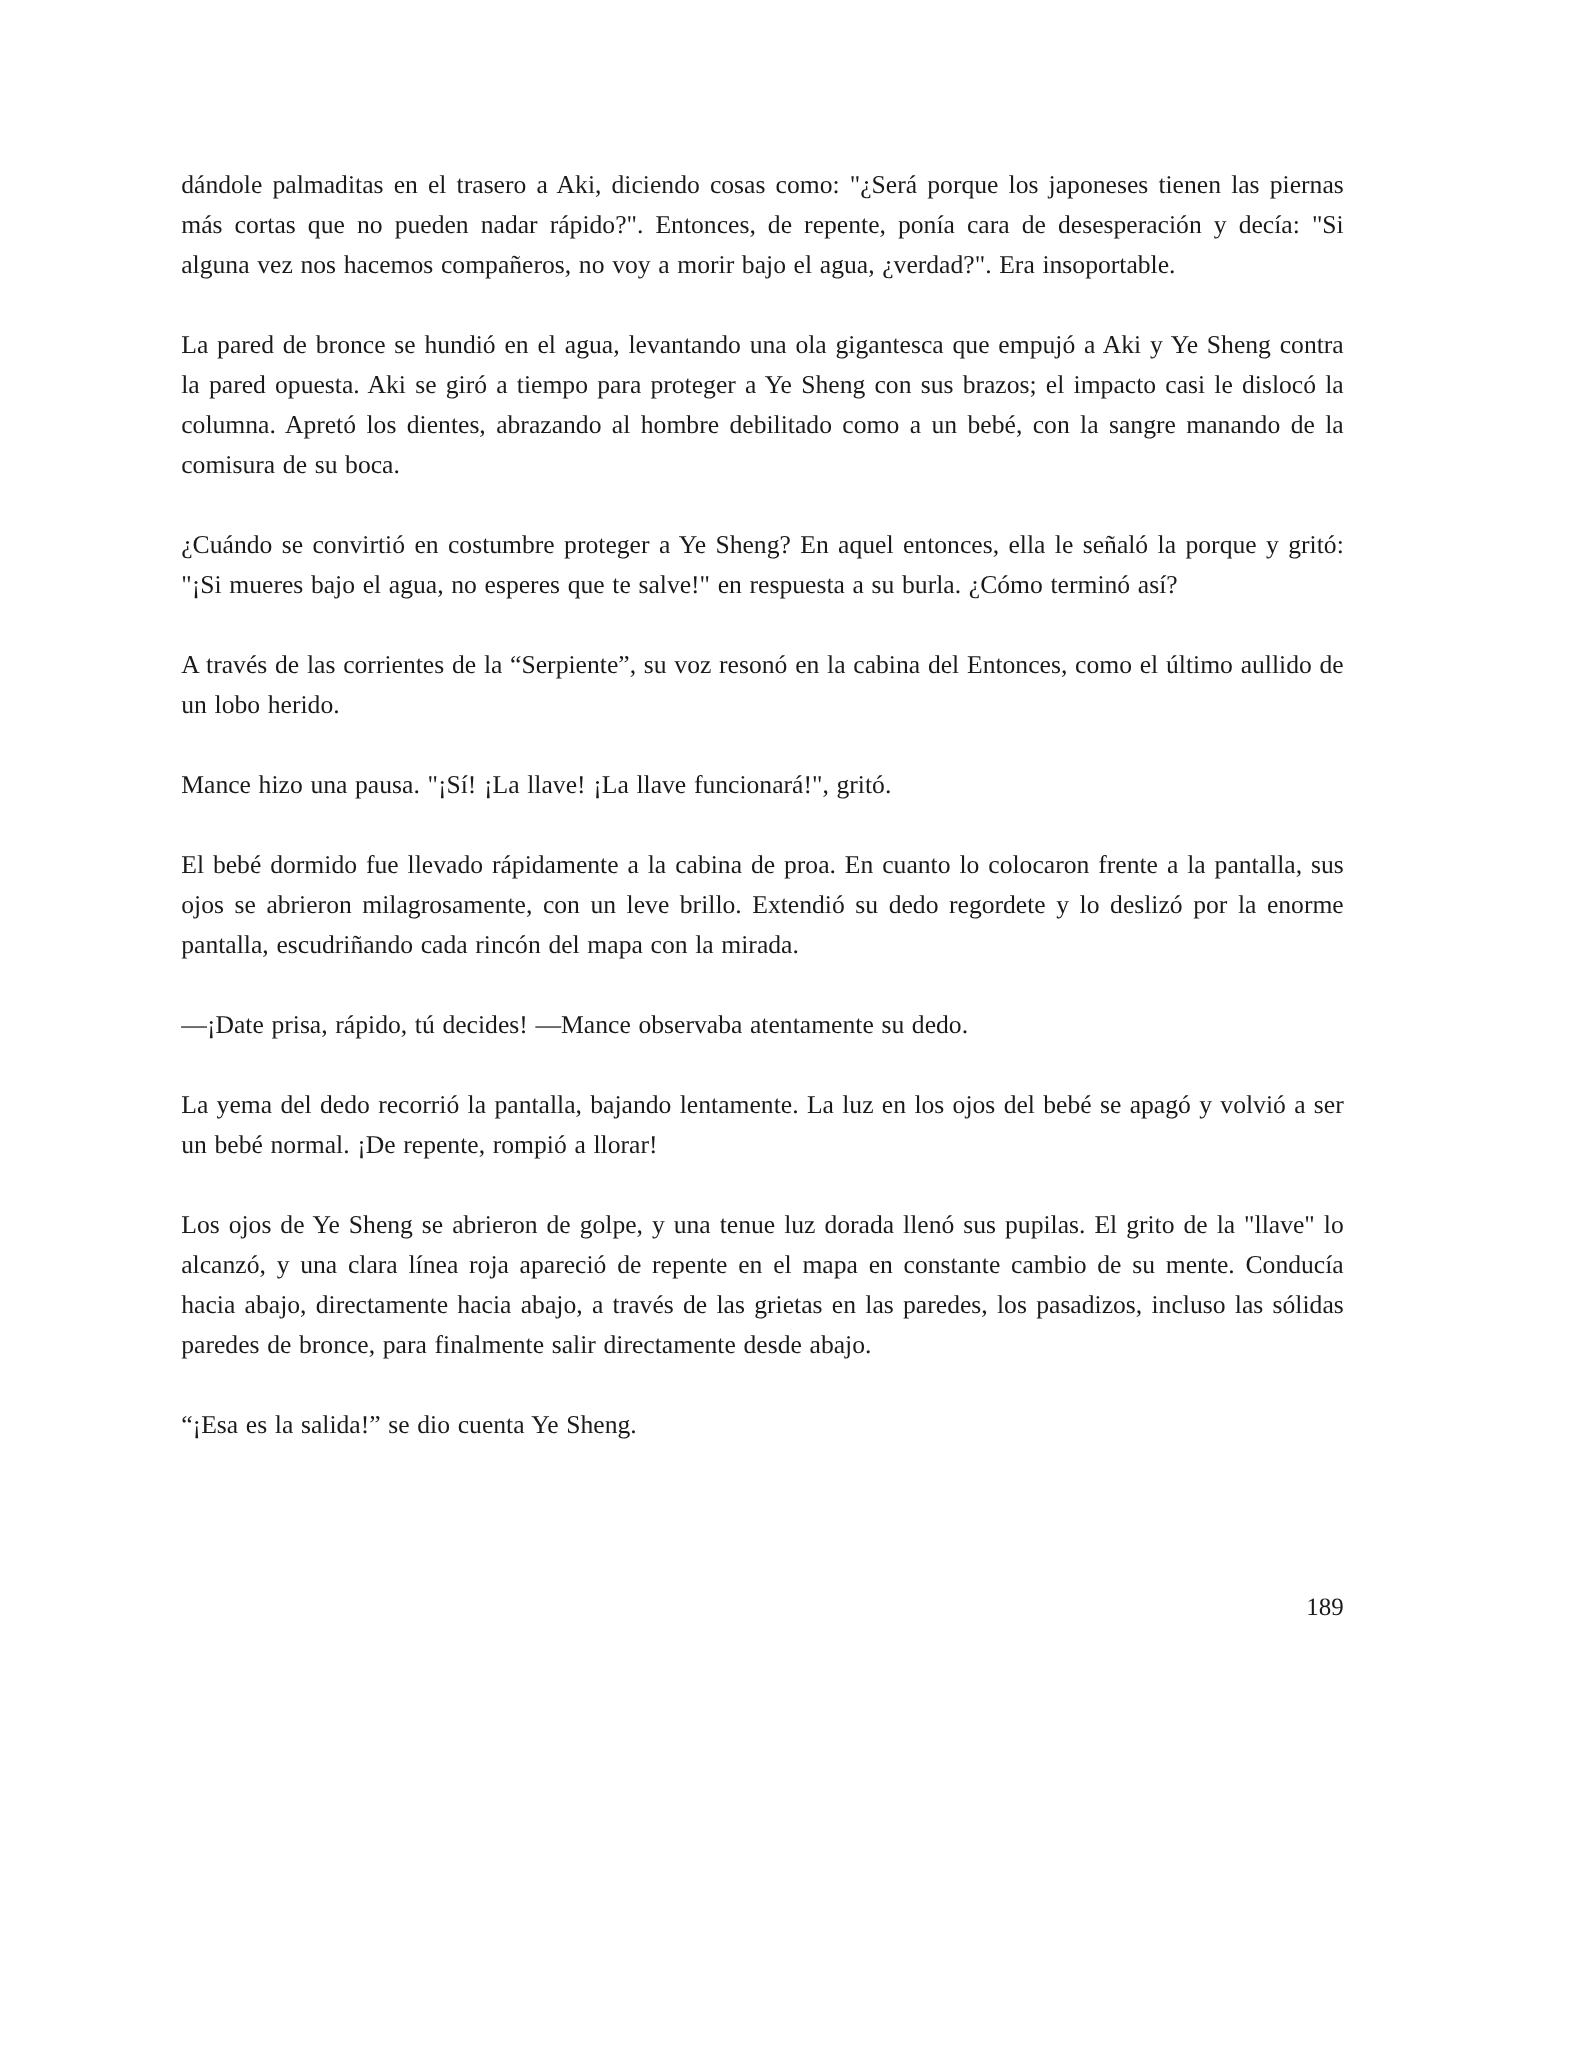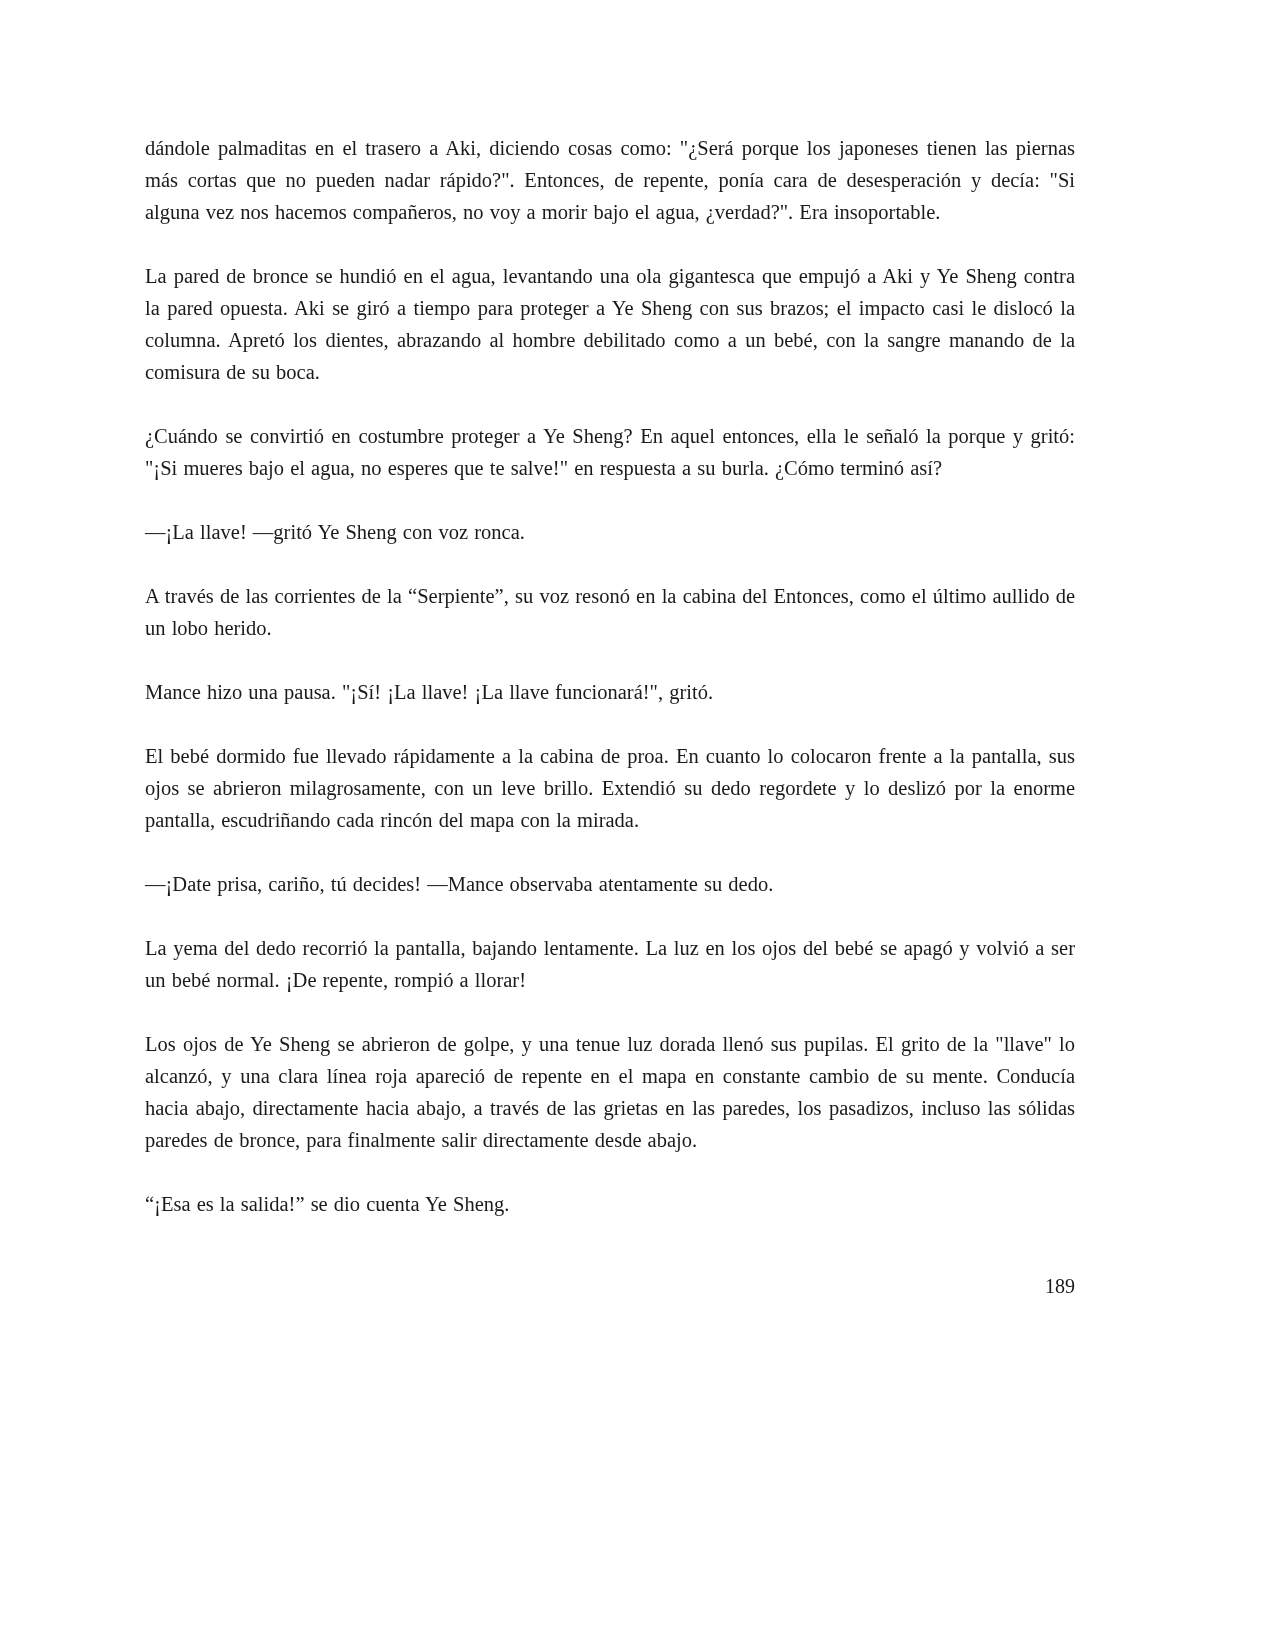--- a/index.html
+++ b/index.html
@@ -36,23 +36,22 @@
     line-height: 24px;
   }
 </style>
 </head>
 <body>
 
 <div class="page">
   <p>dándole palmaditas en el trasero a Aki, diciendo cosas como: "¿Será porque los japoneses tienen las piernas más cortas que no pueden nadar rápido?". Entonces, de repente, ponía cara de desesperación y decía: "Si alguna vez nos hacemos compañeros, no voy a morir bajo el agua, ¿verdad?". Era insoportable.</p>
   <p>La pared de bronce se hundió en el agua, levantando una ola gigantesca que empujó a Aki y Ye Sheng contra la pared opuesta. Aki se giró a tiempo para proteger a Ye Sheng con sus brazos; el impacto casi le dislocó la columna. Apretó los dientes, abrazando al hombre debilitado como a un bebé, con la sangre manando de la comisura de su boca.</p>
   <p>¿Cuándo se convirtió en costumbre proteger a Ye Sheng? En aquel entonces, ella le señaló la porque y gritó: "¡Si mueres bajo el agua, no esperes que te salve!" en respuesta a su burla. ¿Cómo terminó así?</p>
-  <p>—¡La llave! —gritó Ye Sheng con voz ronca.</p>
   <p>A través de las corrientes de la “Serpiente”, su voz resonó en la cabina del Entonces, como el último aullido de un lobo herido.</p>
   <p>Mance hizo una pausa. "¡Sí! ¡La llave! ¡La llave funcionará!", gritó.</p>
   <p>El bebé dormido fue llevado rápidamente a la cabina de proa. En cuanto lo colocaron frente a la pantalla, sus ojos se abrieron milagrosamente, con un leve brillo. Extendió su dedo regordete y lo deslizó por la enorme pantalla, escudriñando cada rincón del mapa con la mirada.</p>
-  <p>—¡Date prisa, cariño, tú decides! —Mance observaba atentamente su dedo.</p>
+  <p>—¡Date prisa, rápido, tú decides! —Mance observaba atentamente su dedo.</p>
   <p>La yema del dedo recorrió la pantalla, bajando lentamente. La luz en los ojos del bebé se apagó y volvió a ser un bebé normal. ¡De repente, rompió a llorar!</p>
   <p>Los ojos de Ye Sheng se abrieron de golpe, y una tenue luz dorada llenó sus pupilas. El grito de la "llave" lo alcanzó, y una clara línea roja apareció de repente en el mapa en constante cambio de su mente. Conducía hacia abajo, directamente hacia abajo, a través de las grietas en las paredes, los pasadizos, incluso las sólidas paredes de bronce, para finalmente salir directamente desde abajo.</p>
   <p>“¡Esa es la salida!” se dio cuenta Ye Sheng.</p>
 
   <div class="page-number">189</div>
 </div>
 
 </body></html>

